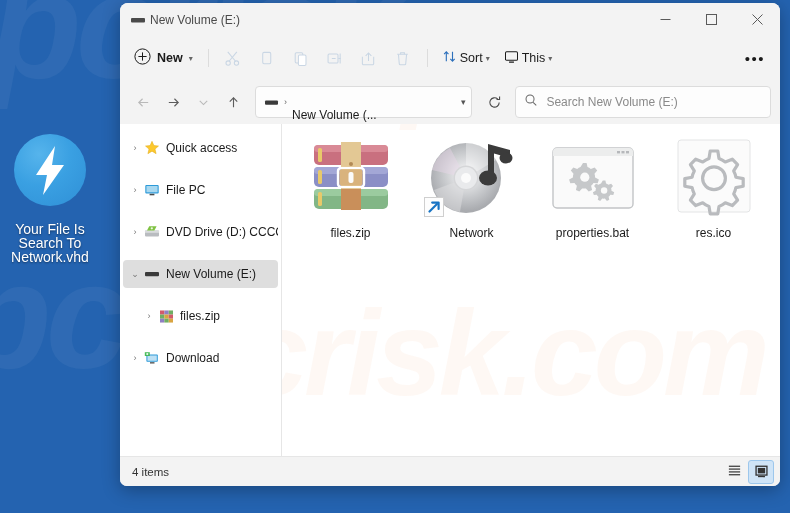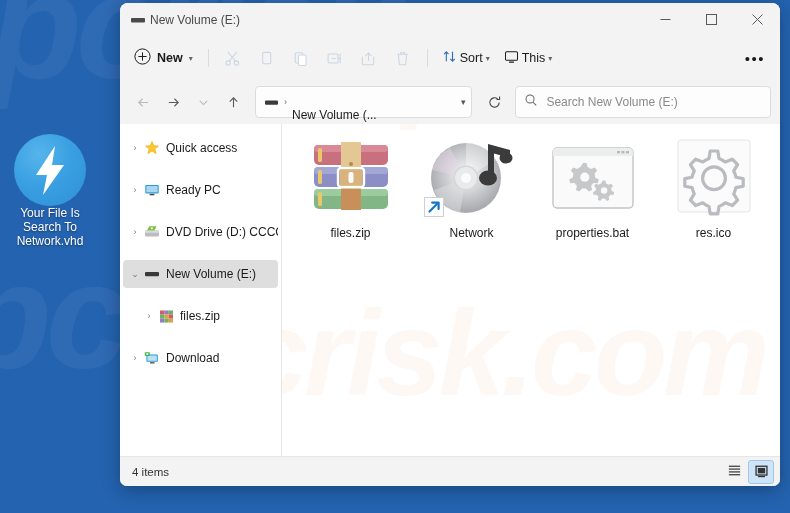--- a/index.html
+++ b/index.html
@@ -39,23 +39,23 @@
   }
   #deskIconGlyph {
     width: 72px; height: 72px;
     margin: 0 auto;
     border-radius: 50%;
     background: radial-gradient(circle at 35% 28%, #56b4ec 0%, #3aa0e2 45%, #2f8fd6 100%);
     position: relative;
   }
   #deskIconGlyph svg { position: absolute; left: 0; top: 0; }
   #deskIconLabel {
-    margin-top: 0;
+    margin-top: 16px;
     color: #ffffff;
-    font-size: 12px;
+    font-size: 14px;
     line-height: 14px;
     text-shadow: 0 1px 2px rgba(0,0,0,0.45);
   }
 
   
   #win {
     position: absolute;
     left: 120px; top: 3px;
     width: 660px; height: 483px;
     background: #f3f3f3;
@@ -509,21 +509,21 @@
 
         <div class="tree-item">
           <span class="tw">›</span>
           <span class="tree-icon">
             <svg width="16" height="16" viewBox="0 0 16 16">
               <rect x="1.3" y="3" width="13.4" height="8.4" rx="1" fill="#2d9ad8"></rect>
               <rect x="2.4" y="4" width="11.2" height="6.3" fill="#a8d8f0"></rect>
               <rect x="5.6" y="11.8" width="4.8" height="1.5" fill="#4a4a4a"></rect>
             </svg>
           </span>
-          <span class="tree-label">Ready PC</span>
+          <span class="tree-label">File PC</span>
         </div>
 
         <div class="tree-item">
           <span class="tw">›</span>
           <span class="tree-icon">
             <svg width="16" height="16" viewBox="0 0 16 16">
               <rect x="1" y="6.4" width="14" height="6" rx="1" fill="#b9bcc0"></rect>
               <rect x="1" y="6.4" width="14" height="2.4" fill="#d9dbdd"></rect>
               <path d="M3 6.4 L5.2 2.2 L12.6 2.2 L10.4 6.4 Z" fill="#7fc242"></path>
               <circle cx="7.8" cy="4.3" r="1.15" fill="#eef6e4"></circle>

